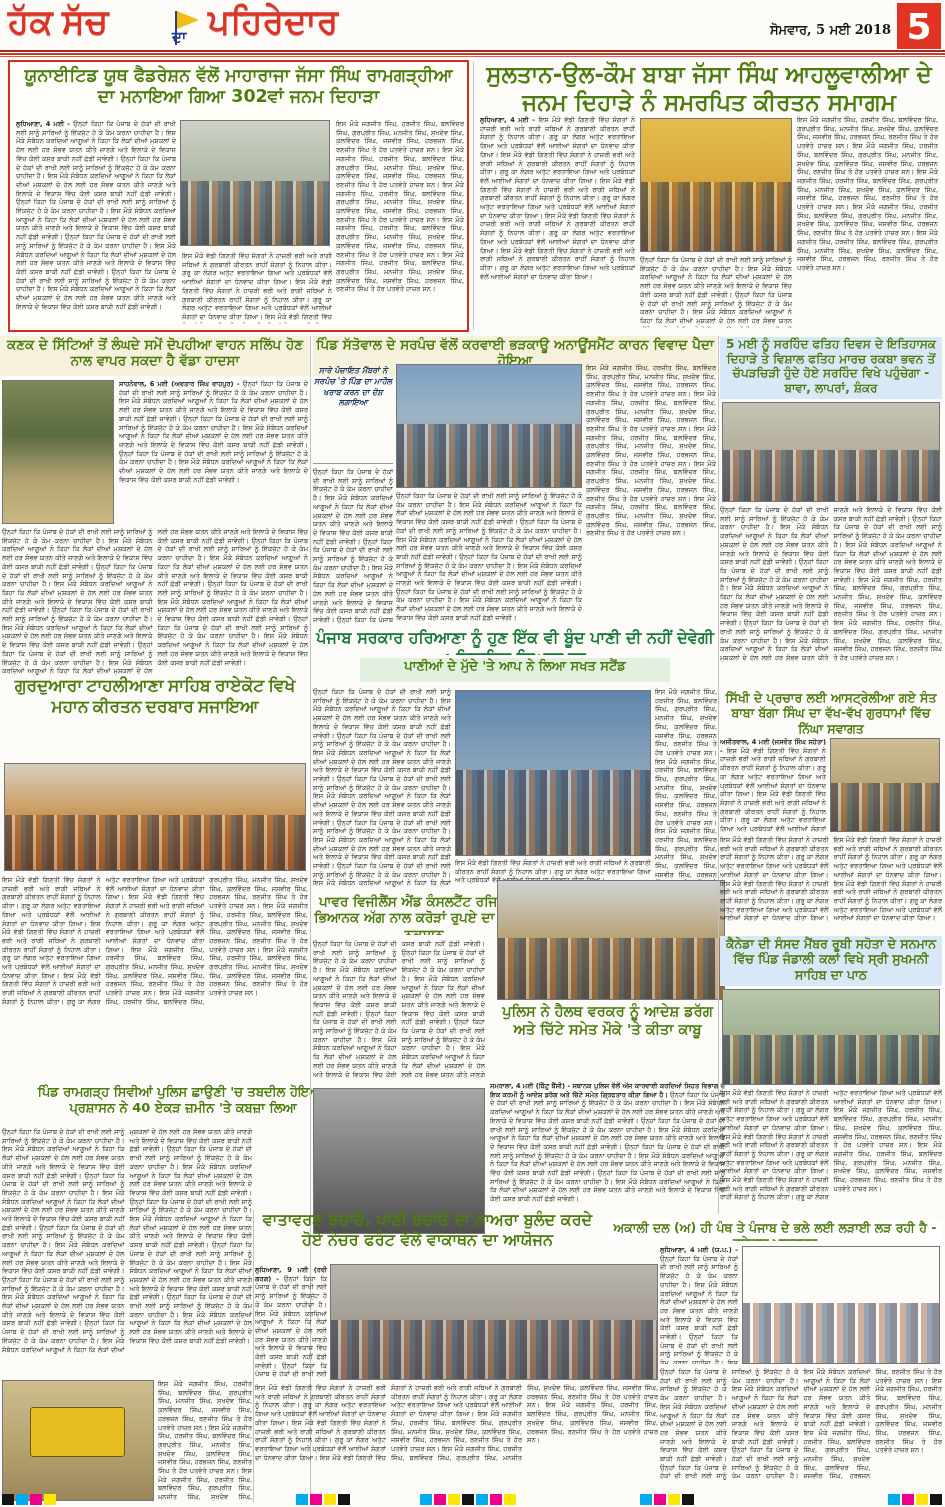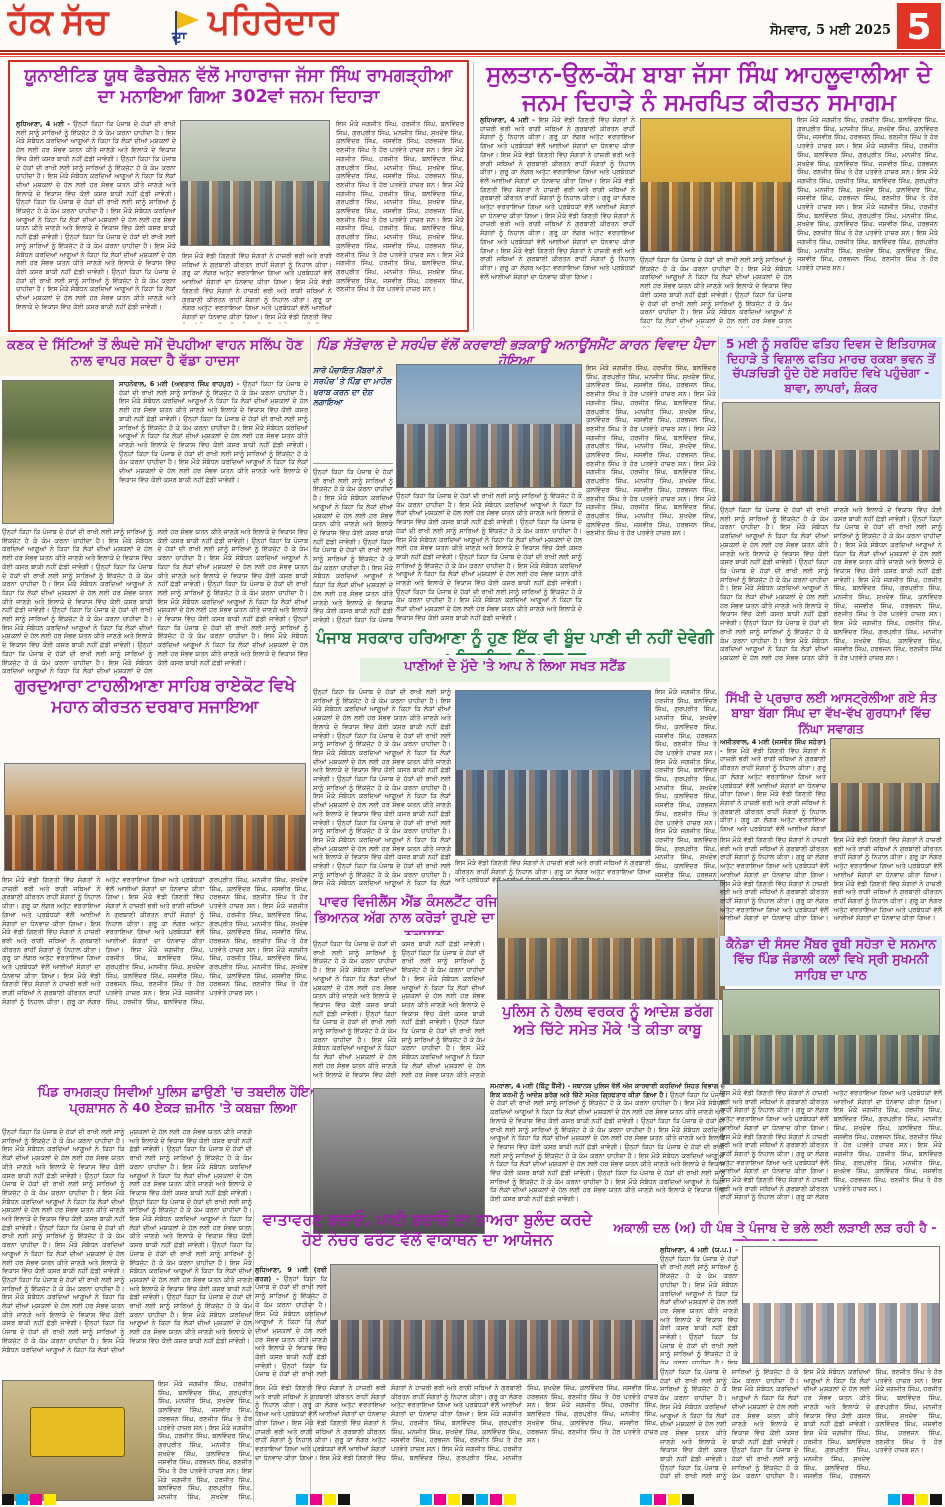--- a/index.html
+++ b/index.html
@@ -1,20 +1,20 @@
 <!DOCTYPE html>
 <html><head>
 <meta charset="utf-8">
 <style>
   html,body{margin:0;padding:0;}
   body{width:945px;height:1507px;position:relative;background:#fcfbf7;
        font-family:"DejaVu Sans","Liberation Sans",sans-serif;color:#161616;}
   .abs{position:absolute;box-sizing:border-box;}
   
-  .hl{font-weight:700;text-align:center;color:#a21caf;line-height:1.22;overflow:hidden;}
+  .hl{font-weight:700;text-align:center;color:#4d7c0f;line-height:1.22;overflow:hidden;}
   .hl-blue{background:#d9e8f6;}
   .hl-cream{background:#f6f1dc;}
   .hl-green{color:#177a3a;}
   .sub-green{background:#e2f1df;}
   
   .txt{font-size:6.6px;line-height:1.32;text-align:justify;color:#1d1d1d;overflow:hidden;}
   .cols2{column-count:2;column-gap:5px;}
   .cols3{column-count:3;column-gap:5px;}
   .cols4{column-count:4;column-gap:5px;}
   .dl{font-weight:700;}
@@ -56,21 +56,21 @@
 
 <div class="abs" style="left:8px;top:3px;width:340px;height:46px;font-family:Liberation Serif, serif;">
   <span class="mast-title" style="font-size:34px;">ਹੱਕ ਸੱਚ </span>
   <span class="abs" style="left:158px;top:6px;width:40px;height:40px;">
     <span class="flagpole"></span>
       <span class="flagcloth"></span>
     <span class="abs" style="left:6px;top:20px;font-size:15px;font-weight:800;color:#26418e;">ਦਾ </span>
   </span>
   <span class="mast-title abs" style="left:200px;top:0;font-size:34px;">ਪਹਿਰੇਦਾਰ </span>
 </div>
-<div class="abs" style="right:54px;top:22px;width:220px;text-align:right;font-size:13px;font-weight:700;font-family:'DejaVu Serif','Liberation Serif',serif;">ਸੋਮਵਾਰ, 5 ਮਈ 2025 </div>
+<div class="abs" style="right:54px;top:22px;width:220px;text-align:right;font-size:13px;font-weight:700;font-family:'DejaVu Serif','Liberation Serif',serif;">ਸੋਮਵਾਰ, 5 ਮਈ 2018 </div>
 <div class="abs pgbox" style="right:4px;top:3px;width:44px;height:46px;font-size:36px;">5 </div>
 <div class="abs rules" style="left:0;top:50px;width:945px;height:7px;"></div>
 
 <div class="abs redbox" style="left:8px;top:60px;width:461px;height:272px;background:#fffdf8;">
   <div class="abs hl" style="left:4px;top:3px;width:449px;height:52px;font-size:17.5px;">ਯੂਨਾਈਟਿਡ ਯੂਥ ਫੈਡਰੇਸ਼ਨ ਵੱਲੋਂ ਮਾਹਾਰਾਜਾ ਜੱਸਾ ਸਿੰਘ ਰਾਮਗੜ੍ਹੀਆ ਦਾ ਮਨਾਇਆ ਗਿਆ 302ਵਾਂ ਜਨਮ ਦਿਹਾੜਾ </div>
   <div class="abs txt" style="left:6px;top:58px;width:160px;height:204px;">
     <span class="dl">ਲੁਧਿਆਣਾ, 4 ਮਈ - </span>
     <span>ਉਨ੍ਹਾਂ ਕਿਹਾ ਕਿ ਪੰਜਾਬ ਦੇ ਹੱਕਾਂ ਦੀ ਰਾਖੀ ਲਈ ਸਾਨੂੰ ਸਾਰਿਆਂ ਨੂੰ ਇੱਕਜੁੱਟ ਹੋ ਕੇ ਕੰਮ ਕਰਨਾ ਚਾਹੀਦਾ ਹੈ। ਇਸ ਮੌਕੇ ਸੰਬੋਧਨ ਕਰਦਿਆਂ ਆਗੂਆਂ ਨੇ ਕਿਹਾ ਕਿ ਲੋਕਾਂ ਦੀਆਂ ਮੁਸ਼ਕਲਾਂ ਦੇ ਹੱਲ ਲਈ ਹਰ ਸੰਭਵ ਯਤਨ ਕੀਤੇ ਜਾਣਗੇ ਅਤੇ ਇਲਾਕੇ ਦੇ ਵਿਕਾਸ ਵਿੱਚ ਕੋਈ ਕਸਰ ਬਾਕੀ ਨਹੀਂ ਛੱਡੀ ਜਾਵੇਗੀ। ਉਨ੍ਹਾਂ ਕਿਹਾ ਕਿ ਪੰਜਾਬ ਦੇ ਹੱਕਾਂ ਦੀ ਰਾਖੀ ਲਈ ਸਾਨੂੰ ਸਾਰਿਆਂ ਨੂੰ ਇੱਕਜੁੱਟ ਹੋ ਕੇ ਕੰਮ ਕਰਨਾ ਚਾਹੀਦਾ ਹੈ। ਇਸ ਮੌਕੇ ਸੰਬੋਧਨ ਕਰਦਿਆਂ ਆਗੂਆਂ ਨੇ ਕਿਹਾ ਕਿ ਲੋਕਾਂ ਦੀਆਂ ਮੁਸ਼ਕਲਾਂ ਦੇ ਹੱਲ ਲਈ ਹਰ ਸੰਭਵ ਯਤਨ ਕੀਤੇ ਜਾਣਗੇ ਅਤੇ ਇਲਾਕੇ ਦੇ ਵਿਕਾਸ ਵਿੱਚ ਕੋਈ ਕਸਰ ਬਾਕੀ ਨਹੀਂ ਛੱਡੀ ਜਾਵੇਗੀ। ਉਨ੍ਹਾਂ ਕਿਹਾ ਕਿ ਪੰਜਾਬ ਦੇ ਹੱਕਾਂ ਦੀ ਰਾਖੀ ਲਈ ਸਾਨੂੰ ਸਾਰਿਆਂ ਨੂੰ ਇੱਕਜੁੱਟ ਹੋ ਕੇ ਕੰਮ ਕਰਨਾ ਚਾਹੀਦਾ ਹੈ। ਇਸ ਮੌਕੇ ਸੰਬੋਧਨ ਕਰਦਿਆਂ ਆਗੂਆਂ ਨੇ ਕਿਹਾ ਕਿ ਲੋਕਾਂ ਦੀਆਂ ਮੁਸ਼ਕਲਾਂ ਦੇ ਹੱਲ ਲਈ ਹਰ ਸੰਭਵ ਯਤਨ ਕੀਤੇ ਜਾਣਗੇ ਅਤੇ ਇਲਾਕੇ ਦੇ ਵਿਕਾਸ ਵਿੱਚ ਕੋਈ ਕਸਰ ਬਾਕੀ ਨਹੀਂ ਛੱਡੀ ਜਾਵੇਗੀ। ਉਨ੍ਹਾਂ ਕਿਹਾ ਕਿ ਪੰਜਾਬ ਦੇ ਹੱਕਾਂ ਦੀ ਰਾਖੀ ਲਈ ਸਾਨੂੰ ਸਾਰਿਆਂ ਨੂੰ ਇੱਕਜੁੱਟ ਹੋ ਕੇ ਕੰਮ ਕਰਨਾ ਚਾਹੀਦਾ ਹੈ। ਇਸ ਮੌਕੇ ਸੰਬੋਧਨ ਕਰਦਿਆਂ ਆਗੂਆਂ ਨੇ ਕਿਹਾ ਕਿ ਲੋਕਾਂ ਦੀਆਂ ਮੁਸ਼ਕਲਾਂ ਦੇ ਹੱਲ ਲਈ ਹਰ ਸੰਭਵ ਯਤਨ ਕੀਤੇ ਜਾਣਗੇ ਅਤੇ ਇਲਾਕੇ ਦੇ ਵਿਕਾਸ ਵਿੱਚ ਕੋਈ ਕਸਰ ਬਾਕੀ ਨਹੀਂ ਛੱਡੀ ਜਾਵੇਗੀ। ਉਨ੍ਹਾਂ ਕਿਹਾ ਕਿ ਪੰਜਾਬ ਦੇ ਹੱਕਾਂ ਦੀ ਰਾਖੀ ਲਈ ਸਾਨੂੰ ਸਾਰਿਆਂ ਨੂੰ ਇੱਕਜੁੱਟ ਹੋ ਕੇ ਕੰਮ ਕਰਨਾ ਚਾਹੀਦਾ ਹੈ। ਇਸ ਮੌਕੇ ਸੰਬੋਧਨ ਕਰਦਿਆਂ ਆਗੂਆਂ ਨੇ ਕਿਹਾ ਕਿ ਲੋਕਾਂ ਦੀਆਂ ਮੁਸ਼ਕਲਾਂ ਦੇ ਹੱਲ ਲਈ ਹਰ ਸੰਭਵ ਯਤਨ ਕੀਤੇ ਜਾਣਗੇ ਅਤੇ ਇਲਾਕੇ ਦੇ ਵਿਕਾਸ ਵਿੱਚ ਕੋਈ ਕਸਰ ਬਾਕੀ ਨਹੀਂ ਛੱਡੀ ਜਾਵੇਗੀ।</span>
   </div>
   <div class="abs txt" style="left:326px;top:58px;width:128px;height:204px;">ਇਸ ਮੌਕੇ ਜਗਜੀਤ ਸਿੰਘ, ਹਰਜੀਤ ਸਿੰਘ, ਬਲਵਿੰਦਰ ਸਿੰਘ, ਗੁਰਪ੍ਰੀਤ ਸਿੰਘ, ਮਨਜੀਤ ਸਿੰਘ, ਸੁਖਦੇਵ ਸਿੰਘ, ਕੁਲਵਿੰਦਰ ਸਿੰਘ, ਜਸਵੀਰ ਸਿੰਘ, ਹਰਭਜਨ ਸਿੰਘ, ਰਣਜੀਤ ਸਿੰਘ ਤੇ ਹੋਰ ਪਤਵੰਤੇ ਹਾਜ਼ਰ ਸਨ। ਇਸ ਮੌਕੇ ਜਗਜੀਤ ਸਿੰਘ, ਹਰਜੀਤ ਸਿੰਘ, ਬਲਵਿੰਦਰ ਸਿੰਘ, ਗੁਰਪ੍ਰੀਤ ਸਿੰਘ, ਮਨਜੀਤ ਸਿੰਘ, ਸੁਖਦੇਵ ਸਿੰਘ, ਕੁਲਵਿੰਦਰ ਸਿੰਘ, ਜਸਵੀਰ ਸਿੰਘ, ਹਰਭਜਨ ਸਿੰਘ, ਰਣਜੀਤ ਸਿੰਘ ਤੇ ਹੋਰ ਪਤਵੰਤੇ ਹਾਜ਼ਰ ਸਨ। ਇਸ ਮੌਕੇ ਜਗਜੀਤ ਸਿੰਘ, ਹਰਜੀਤ ਸਿੰਘ, ਬਲਵਿੰਦਰ ਸਿੰਘ, ਗੁਰਪ੍ਰੀਤ ਸਿੰਘ, ਮਨਜੀਤ ਸਿੰਘ, ਸੁਖਦੇਵ ਸਿੰਘ, ਕੁਲਵਿੰਦਰ ਸਿੰਘ, ਜਸਵੀਰ ਸਿੰਘ, ਹਰਭਜਨ ਸਿੰਘ, ਰਣਜੀਤ ਸਿੰਘ ਤੇ ਹੋਰ ਪਤਵੰਤੇ ਹਾਜ਼ਰ ਸਨ। ਇਸ ਮੌਕੇ ਜਗਜੀਤ ਸਿੰਘ, ਹਰਜੀਤ ਸਿੰਘ, ਬਲਵਿੰਦਰ ਸਿੰਘ, ਗੁਰਪ੍ਰੀਤ ਸਿੰਘ, ਮਨਜੀਤ ਸਿੰਘ, ਸੁਖਦੇਵ ਸਿੰਘ, ਕੁਲਵਿੰਦਰ ਸਿੰਘ, ਜਸਵੀਰ ਸਿੰਘ, ਹਰਭਜਨ ਸਿੰਘ, ਰਣਜੀਤ ਸਿੰਘ ਤੇ ਹੋਰ ਪਤਵੰਤੇ ਹਾਜ਼ਰ ਸਨ। ਇਸ ਮੌਕੇ ਜਗਜੀਤ ਸਿੰਘ, ਹਰਜੀਤ ਸਿੰਘ, ਬਲਵਿੰਦਰ ਸਿੰਘ, ਗੁਰਪ੍ਰੀਤ ਸਿੰਘ, ਮਨਜੀਤ ਸਿੰਘ, ਸੁਖਦੇਵ ਸਿੰਘ, ਕੁਲਵਿੰਦਰ ਸਿੰਘ, ਜਸਵੀਰ ਸਿੰਘ, ਹਰਭਜਨ ਸਿੰਘ, ਰਣਜੀਤ ਸਿੰਘ ਤੇ ਹੋਰ ਪਤਵੰਤੇ ਹਾਜ਼ਰ ਸਨ।</div>
@@ -105,22 +105,22 @@
 
 <div class="abs hl" style="left:2px;top:1084px;width:306px;height:40px;font-size:13px;margin-left:28px;">ਪਿੰਡ ਰਾਮਗੜ੍ਹ ਸਿਵੀਆਂ ਪੁਲਿਸ ਛਾਉਣੀ 'ਚ ਤਬਦੀਲ ਹੋਇਆ, ਪ੍ਰਸ਼ਾਸਨ ਨੇ 40 ਏਕੜ ਜ਼ਮੀਨ 'ਤੇ ਕਬਜ਼ਾ ਲਿਆ </div>
 <div class="abs txt cols2" style="left:2px;top:1128px;width:250px;height:248px;">ਉਨ੍ਹਾਂ ਕਿਹਾ ਕਿ ਪੰਜਾਬ ਦੇ ਹੱਕਾਂ ਦੀ ਰਾਖੀ ਲਈ ਸਾਨੂੰ ਸਾਰਿਆਂ ਨੂੰ ਇੱਕਜੁੱਟ ਹੋ ਕੇ ਕੰਮ ਕਰਨਾ ਚਾਹੀਦਾ ਹੈ। ਇਸ ਮੌਕੇ ਸੰਬੋਧਨ ਕਰਦਿਆਂ ਆਗੂਆਂ ਨੇ ਕਿਹਾ ਕਿ ਲੋਕਾਂ ਦੀਆਂ ਮੁਸ਼ਕਲਾਂ ਦੇ ਹੱਲ ਲਈ ਹਰ ਸੰਭਵ ਯਤਨ ਕੀਤੇ ਜਾਣਗੇ ਅਤੇ ਇਲਾਕੇ ਦੇ ਵਿਕਾਸ ਵਿੱਚ ਕੋਈ ਕਸਰ ਬਾਕੀ ਨਹੀਂ ਛੱਡੀ ਜਾਵੇਗੀ। ਉਨ੍ਹਾਂ ਕਿਹਾ ਕਿ ਪੰਜਾਬ ਦੇ ਹੱਕਾਂ ਦੀ ਰਾਖੀ ਲਈ ਸਾਨੂੰ ਸਾਰਿਆਂ ਨੂੰ ਇੱਕਜੁੱਟ ਹੋ ਕੇ ਕੰਮ ਕਰਨਾ ਚਾਹੀਦਾ ਹੈ। ਇਸ ਮੌਕੇ ਸੰਬੋਧਨ ਕਰਦਿਆਂ ਆਗੂਆਂ ਨੇ ਕਿਹਾ ਕਿ ਲੋਕਾਂ ਦੀਆਂ ਮੁਸ਼ਕਲਾਂ ਦੇ ਹੱਲ ਲਈ ਹਰ ਸੰਭਵ ਯਤਨ ਕੀਤੇ ਜਾਣਗੇ ਅਤੇ ਇਲਾਕੇ ਦੇ ਵਿਕਾਸ ਵਿੱਚ ਕੋਈ ਕਸਰ ਬਾਕੀ ਨਹੀਂ ਛੱਡੀ ਜਾਵੇਗੀ। ਉਨ੍ਹਾਂ ਕਿਹਾ ਕਿ ਪੰਜਾਬ ਦੇ ਹੱਕਾਂ ਦੀ ਰਾਖੀ ਲਈ ਸਾਨੂੰ ਸਾਰਿਆਂ ਨੂੰ ਇੱਕਜੁੱਟ ਹੋ ਕੇ ਕੰਮ ਕਰਨਾ ਚਾਹੀਦਾ ਹੈ। ਇਸ ਮੌਕੇ ਸੰਬੋਧਨ ਕਰਦਿਆਂ ਆਗੂਆਂ ਨੇ ਕਿਹਾ ਕਿ ਲੋਕਾਂ ਦੀਆਂ ਮੁਸ਼ਕਲਾਂ ਦੇ ਹੱਲ ਲਈ ਹਰ ਸੰਭਵ ਯਤਨ ਕੀਤੇ ਜਾਣਗੇ ਅਤੇ ਇਲਾਕੇ ਦੇ ਵਿਕਾਸ ਵਿੱਚ ਕੋਈ ਕਸਰ ਬਾਕੀ ਨਹੀਂ ਛੱਡੀ ਜਾਵੇਗੀ। ਉਨ੍ਹਾਂ ਕਿਹਾ ਕਿ ਪੰਜਾਬ ਦੇ ਹੱਕਾਂ ਦੀ ਰਾਖੀ ਲਈ ਸਾਨੂੰ ਸਾਰਿਆਂ ਨੂੰ ਇੱਕਜੁੱਟ ਹੋ ਕੇ ਕੰਮ ਕਰਨਾ ਚਾਹੀਦਾ ਹੈ। ਇਸ ਮੌਕੇ ਸੰਬੋਧਨ ਕਰਦਿਆਂ ਆਗੂਆਂ ਨੇ ਕਿਹਾ ਕਿ ਲੋਕਾਂ ਦੀਆਂ ਮੁਸ਼ਕਲਾਂ ਦੇ ਹੱਲ ਲਈ ਹਰ ਸੰਭਵ ਯਤਨ ਕੀਤੇ ਜਾਣਗੇ ਅਤੇ ਇਲਾਕੇ ਦੇ ਵਿਕਾਸ ਵਿੱਚ ਕੋਈ ਕਸਰ ਬਾਕੀ ਨਹੀਂ ਛੱਡੀ ਜਾਵੇਗੀ। ਉਨ੍ਹਾਂ ਕਿਹਾ ਕਿ ਪੰਜਾਬ ਦੇ ਹੱਕਾਂ ਦੀ ਰਾਖੀ ਲਈ ਸਾਨੂੰ ਸਾਰਿਆਂ ਨੂੰ ਇੱਕਜੁੱਟ ਹੋ ਕੇ ਕੰਮ ਕਰਨਾ ਚਾਹੀਦਾ ਹੈ। ਇਸ ਮੌਕੇ ਸੰਬੋਧਨ ਕਰਦਿਆਂ ਆਗੂਆਂ ਨੇ ਕਿਹਾ ਕਿ ਲੋਕਾਂ ਦੀਆਂ ਮੁਸ਼ਕਲਾਂ ਦੇ ਹੱਲ ਲਈ ਹਰ ਸੰਭਵ ਯਤਨ ਕੀਤੇ ਜਾਣਗੇ ਅਤੇ ਇਲਾਕੇ ਦੇ ਵਿਕਾਸ ਵਿੱਚ ਕੋਈ ਕਸਰ ਬਾਕੀ ਨਹੀਂ ਛੱਡੀ ਜਾਵੇਗੀ। ਉਨ੍ਹਾਂ ਕਿਹਾ ਕਿ ਪੰਜਾਬ ਦੇ ਹੱਕਾਂ ਦੀ ਰਾਖੀ ਲਈ ਸਾਨੂੰ ਸਾਰਿਆਂ ਨੂੰ ਇੱਕਜੁੱਟ ਹੋ ਕੇ ਕੰਮ ਕਰਨਾ ਚਾਹੀਦਾ ਹੈ। ਇਸ ਮੌਕੇ ਸੰਬੋਧਨ ਕਰਦਿਆਂ ਆਗੂਆਂ ਨੇ ਕਿਹਾ ਕਿ ਲੋਕਾਂ ਦੀਆਂ ਮੁਸ਼ਕਲਾਂ ਦੇ ਹੱਲ ਲਈ ਹਰ ਸੰਭਵ ਯਤਨ ਕੀਤੇ ਜਾਣਗੇ ਅਤੇ ਇਲਾਕੇ ਦੇ ਵਿਕਾਸ ਵਿੱਚ ਕੋਈ ਕਸਰ ਬਾਕੀ ਨਹੀਂ ਛੱਡੀ ਜਾਵੇਗੀ। ਉਨ੍ਹਾਂ ਕਿਹਾ ਕਿ ਪੰਜਾਬ ਦੇ ਹੱਕਾਂ ਦੀ ਰਾਖੀ ਲਈ ਸਾਨੂੰ ਸਾਰਿਆਂ ਨੂੰ ਇੱਕਜੁੱਟ ਹੋ ਕੇ ਕੰਮ ਕਰਨਾ ਚਾਹੀਦਾ ਹੈ। ਇਸ ਮੌਕੇ ਸੰਬੋਧਨ ਕਰਦਿਆਂ ਆਗੂਆਂ ਨੇ ਕਿਹਾ ਕਿ ਲੋਕਾਂ ਦੀਆਂ ਮੁਸ਼ਕਲਾਂ ਦੇ ਹੱਲ ਲਈ ਹਰ ਸੰਭਵ ਯਤਨ ਕੀਤੇ ਜਾਣਗੇ ਅਤੇ ਇਲਾਕੇ ਦੇ ਵਿਕਾਸ ਵਿੱਚ ਕੋਈ ਕਸਰ ਬਾਕੀ ਨਹੀਂ ਛੱਡੀ ਜਾਵੇਗੀ। ਉਨ੍ਹਾਂ ਕਿਹਾ ਕਿ ਪੰਜਾਬ ਦੇ ਹੱਕਾਂ ਦੀ ਰਾਖੀ ਲਈ ਸਾਨੂੰ ਸਾਰਿਆਂ ਨੂੰ ਇੱਕਜੁੱਟ ਹੋ ਕੇ ਕੰਮ ਕਰਨਾ ਚਾਹੀਦਾ ਹੈ। ਇਸ ਮੌਕੇ ਸੰਬੋਧਨ ਕਰਦਿਆਂ ਆਗੂਆਂ ਨੇ ਕਿਹਾ ਕਿ ਲੋਕਾਂ ਦੀਆਂ ਮੁਸ਼ਕਲਾਂ ਦੇ ਹੱਲ ਲਈ ਹਰ ਸੰਭਵ ਯਤਨ ਕੀਤੇ ਜਾਣਗੇ ਅਤੇ ਇਲਾਕੇ ਦੇ ਵਿਕਾਸ ਵਿੱਚ ਕੋਈ ਕਸਰ ਬਾਕੀ ਨਹੀਂ ਛੱਡੀ ਜਾਵੇਗੀ। ਉਨ੍ਹਾਂ ਕਿਹਾ ਕਿ ਪੰਜਾਬ ਦੇ ਹੱਕਾਂ ਦੀ ਰਾਖੀ ਲਈ ਸਾਨੂੰ ਸਾਰਿਆਂ ਨੂੰ ਇੱਕਜੁੱਟ ਹੋ ਕੇ ਕੰਮ ਕਰਨਾ ਚਾਹੀਦਾ ਹੈ। ਇਸ ਮੌਕੇ ਸੰਬੋਧਨ ਕਰਦਿਆਂ ਆਗੂਆਂ ਨੇ ਕਿਹਾ ਕਿ ਲੋਕਾਂ ਦੀਆਂ ਮੁਸ਼ਕਲਾਂ ਦੇ ਹੱਲ ਲਈ ਹਰ ਸੰਭਵ ਯਤਨ ਕੀਤੇ ਜਾਣਗੇ ਅਤੇ ਇਲਾਕੇ ਦੇ ਵਿਕਾਸ ਵਿੱਚ ਕੋਈ ਕਸਰ ਬਾਕੀ ਨਹੀਂ ਛੱਡੀ ਜਾਵੇਗੀ।</div>
 <div class="photo ph-jcb nocrowd" style="left:2px;top:1380px;width:152px;height:121px;">
     <div class="jcb-arm"></div>
   </div>
 <div class="abs txt" style="left:158px;top:1380px;width:94px;height:121px;">ਇਸ ਮੌਕੇ ਜਗਜੀਤ ਸਿੰਘ, ਹਰਜੀਤ ਸਿੰਘ, ਬਲਵਿੰਦਰ ਸਿੰਘ, ਗੁਰਪ੍ਰੀਤ ਸਿੰਘ, ਮਨਜੀਤ ਸਿੰਘ, ਸੁਖਦੇਵ ਸਿੰਘ, ਕੁਲਵਿੰਦਰ ਸਿੰਘ, ਜਸਵੀਰ ਸਿੰਘ, ਹਰਭਜਨ ਸਿੰਘ, ਰਣਜੀਤ ਸਿੰਘ ਤੇ ਹੋਰ ਪਤਵੰਤੇ ਹਾਜ਼ਰ ਸਨ। ਇਸ ਮੌਕੇ ਜਗਜੀਤ ਸਿੰਘ, ਹਰਜੀਤ ਸਿੰਘ, ਬਲਵਿੰਦਰ ਸਿੰਘ, ਗੁਰਪ੍ਰੀਤ ਸਿੰਘ, ਮਨਜੀਤ ਸਿੰਘ, ਸੁਖਦੇਵ ਸਿੰਘ, ਕੁਲਵਿੰਦਰ ਸਿੰਘ, ਜਸਵੀਰ ਸਿੰਘ, ਹਰਭਜਨ ਸਿੰਘ, ਰਣਜੀਤ ਸਿੰਘ ਤੇ ਹੋਰ ਪਤਵੰਤੇ ਹਾਜ਼ਰ ਸਨ। ਇਸ ਮੌਕੇ ਜਗਜੀਤ ਸਿੰਘ, ਹਰਜੀਤ ਸਿੰਘ, ਬਲਵਿੰਦਰ ਸਿੰਘ, ਗੁਰਪ੍ਰੀਤ ਸਿੰਘ, ਮਨਜੀਤ ਸਿੰਘ, ਸੁਖਦੇਵ ਸਿੰਘ, ਕੁਲਵਿੰਦਰ ਸਿੰਘ, ਜਸਵੀਰ ਸਿੰਘ, ਹਰਭਜਨ ਸਿੰਘ, ਰਣਜੀਤ ਸਿੰਘ ਤੇ ਹੋਰ ਪਤਵੰਤੇ ਹਾਜ਼ਰ ਸਨ।</div>
 
 <div class="vline" style="left:310px;top:336px;height:1166px;"></div>
 
-<div class="abs hl hl-cream" style="left:313px;top:336px;width:404px;height:40px;font-size:13.5px;font-style:italic;">ਪਿੰਡ ਸੱਤੋਵਾਲ ਦੇ ਸਰਪੰਚ ਵੱਲੋਂ ਕਰਵਾਈ ਭੜਕਾਊ ਅਨਾਊਂਸਮੈਂਟ ਕਾਰਨ ਵਿਵਾਦ ਪੈਦਾ ਹੋਇਆ </div>
-<div class="abs" style="left:313px;top:366px;width:80px;height:98px;border-bottom:1px solid #999;font-size:8px;font-weight:700;font-style:italic;color:#203a63;line-height:1.35;overflow:hidden;">ਸਾਰੇ ਪੰਚਾਇਤ ਮੈਂਬਰਾਂ ਨੇ ਸਰਪੰਚ 'ਤੇ ਪਿੰਡ ਦਾ ਮਾਹੌਲ ਖਰਾਬ ਕਰਨ ਦਾ ਦੋਸ਼ ਲਗਾਇਆ </div>
+<div class="abs hl hl-cream" style="left:313px;top:336px;width:404px;height:40px;font-size:13.5px;">ਪਿੰਡ ਸੱਤੋਵਾਲ ਦੇ ਸਰਪੰਚ ਵੱਲੋਂ ਕਰਵਾਈ ਭੜਕਾਊ ਅਨਾਊਂਸਮੈਂਟ ਕਾਰਨ ਵਿਵਾਦ ਪੈਦਾ ਹੋਇਆ </div>
+<div class="abs" style="left:313px;top:366px;width:80px;height:98px;border-bottom:1px solid #999;font-size:8px;font-weight:700;font-style:italic;color:#203a63;text-align:center;line-height:1.35;overflow:hidden;">ਸਾਰੇ ਪੰਚਾਇਤ ਮੈਂਬਰਾਂ ਨੇ ਸਰਪੰਚ 'ਤੇ ਪਿੰਡ ਦਾ ਮਾਹੌਲ ਖਰਾਬ ਕਰਨ ਦਾ ਦੋਸ਼ ਲਗਾਇਆ </div>
 <div class="abs txt" style="left:313px;top:468px;width:80px;height:156px;">ਉਨ੍ਹਾਂ ਕਿਹਾ ਕਿ ਪੰਜਾਬ ਦੇ ਹੱਕਾਂ ਦੀ ਰਾਖੀ ਲਈ ਸਾਨੂੰ ਸਾਰਿਆਂ ਨੂੰ ਇੱਕਜੁੱਟ ਹੋ ਕੇ ਕੰਮ ਕਰਨਾ ਚਾਹੀਦਾ ਹੈ। ਇਸ ਮੌਕੇ ਸੰਬੋਧਨ ਕਰਦਿਆਂ ਆਗੂਆਂ ਨੇ ਕਿਹਾ ਕਿ ਲੋਕਾਂ ਦੀਆਂ ਮੁਸ਼ਕਲਾਂ ਦੇ ਹੱਲ ਲਈ ਹਰ ਸੰਭਵ ਯਤਨ ਕੀਤੇ ਜਾਣਗੇ ਅਤੇ ਇਲਾਕੇ ਦੇ ਵਿਕਾਸ ਵਿੱਚ ਕੋਈ ਕਸਰ ਬਾਕੀ ਨਹੀਂ ਛੱਡੀ ਜਾਵੇਗੀ। ਉਨ੍ਹਾਂ ਕਿਹਾ ਕਿ ਪੰਜਾਬ ਦੇ ਹੱਕਾਂ ਦੀ ਰਾਖੀ ਲਈ ਸਾਨੂੰ ਸਾਰਿਆਂ ਨੂੰ ਇੱਕਜੁੱਟ ਹੋ ਕੇ ਕੰਮ ਕਰਨਾ ਚਾਹੀਦਾ ਹੈ। ਇਸ ਮੌਕੇ ਸੰਬੋਧਨ ਕਰਦਿਆਂ ਆਗੂਆਂ ਨੇ ਕਿਹਾ ਕਿ ਲੋਕਾਂ ਦੀਆਂ ਮੁਸ਼ਕਲਾਂ ਦੇ ਹੱਲ ਲਈ ਹਰ ਸੰਭਵ ਯਤਨ ਕੀਤੇ ਜਾਣਗੇ ਅਤੇ ਇਲਾਕੇ ਦੇ ਵਿਕਾਸ ਵਿੱਚ ਕੋਈ ਕਸਰ ਬਾਕੀ ਨਹੀਂ ਛੱਡੀ ਜਾਵੇਗੀ। ਉਨ੍ਹਾਂ ਕਿਹਾ ਕਿ ਪੰਜਾਬ ਦੇ ਹੱਕਾਂ ਦੀ ਰਾਖੀ ਲਈ ਸਾਨੂੰ ਸਾਰਿਆਂ ਨੂੰ ਇੱਕਜੁੱਟ ਹੋ ਕੇ ਕੰਮ ਕਰਨਾ ਚਾਹੀਦਾ ਹੈ। ਇਸ ਮੌਕੇ ਸੰਬੋਧਨ ਕਰਦਿਆਂ ਆਗੂਆਂ ਨੇ ਕਿਹਾ ਕਿ ਲੋਕਾਂ ਦੀਆਂ ਮੁਸ਼ਕਲਾਂ ਦੇ ਹੱਲ ਲਈ ਹਰ ਸੰਭਵ ਯਤਨ ਕੀਤੇ ਜਾਣਗੇ ਅਤੇ ਇਲਾਕੇ ਦੇ ਵਿਕਾਸ ਵਿੱਚ ਕੋਈ ਕਸਰ ਬਾਕੀ ਨਹੀਂ ਛੱਡੀ ਜਾਵੇਗੀ।</div>
 <div class="photo ph-canopy" style="left:396px;top:364px;width:186px;height:124px;"></div>
 <div class="abs txt" style="left:396px;top:492px;width:186px;height:132px;">ਉਨ੍ਹਾਂ ਕਿਹਾ ਕਿ ਪੰਜਾਬ ਦੇ ਹੱਕਾਂ ਦੀ ਰਾਖੀ ਲਈ ਸਾਨੂੰ ਸਾਰਿਆਂ ਨੂੰ ਇੱਕਜੁੱਟ ਹੋ ਕੇ ਕੰਮ ਕਰਨਾ ਚਾਹੀਦਾ ਹੈ। ਇਸ ਮੌਕੇ ਸੰਬੋਧਨ ਕਰਦਿਆਂ ਆਗੂਆਂ ਨੇ ਕਿਹਾ ਕਿ ਲੋਕਾਂ ਦੀਆਂ ਮੁਸ਼ਕਲਾਂ ਦੇ ਹੱਲ ਲਈ ਹਰ ਸੰਭਵ ਯਤਨ ਕੀਤੇ ਜਾਣਗੇ ਅਤੇ ਇਲਾਕੇ ਦੇ ਵਿਕਾਸ ਵਿੱਚ ਕੋਈ ਕਸਰ ਬਾਕੀ ਨਹੀਂ ਛੱਡੀ ਜਾਵੇਗੀ। ਉਨ੍ਹਾਂ ਕਿਹਾ ਕਿ ਪੰਜਾਬ ਦੇ ਹੱਕਾਂ ਦੀ ਰਾਖੀ ਲਈ ਸਾਨੂੰ ਸਾਰਿਆਂ ਨੂੰ ਇੱਕਜੁੱਟ ਹੋ ਕੇ ਕੰਮ ਕਰਨਾ ਚਾਹੀਦਾ ਹੈ। ਇਸ ਮੌਕੇ ਸੰਬੋਧਨ ਕਰਦਿਆਂ ਆਗੂਆਂ ਨੇ ਕਿਹਾ ਕਿ ਲੋਕਾਂ ਦੀਆਂ ਮੁਸ਼ਕਲਾਂ ਦੇ ਹੱਲ ਲਈ ਹਰ ਸੰਭਵ ਯਤਨ ਕੀਤੇ ਜਾਣਗੇ ਅਤੇ ਇਲਾਕੇ ਦੇ ਵਿਕਾਸ ਵਿੱਚ ਕੋਈ ਕਸਰ ਬਾਕੀ ਨਹੀਂ ਛੱਡੀ ਜਾਵੇਗੀ। ਉਨ੍ਹਾਂ ਕਿਹਾ ਕਿ ਪੰਜਾਬ ਦੇ ਹੱਕਾਂ ਦੀ ਰਾਖੀ ਲਈ ਸਾਨੂੰ ਸਾਰਿਆਂ ਨੂੰ ਇੱਕਜੁੱਟ ਹੋ ਕੇ ਕੰਮ ਕਰਨਾ ਚਾਹੀਦਾ ਹੈ। ਇਸ ਮੌਕੇ ਸੰਬੋਧਨ ਕਰਦਿਆਂ ਆਗੂਆਂ ਨੇ ਕਿਹਾ ਕਿ ਲੋਕਾਂ ਦੀਆਂ ਮੁਸ਼ਕਲਾਂ ਦੇ ਹੱਲ ਲਈ ਹਰ ਸੰਭਵ ਯਤਨ ਕੀਤੇ ਜਾਣਗੇ ਅਤੇ ਇਲਾਕੇ ਦੇ ਵਿਕਾਸ ਵਿੱਚ ਕੋਈ ਕਸਰ ਬਾਕੀ ਨਹੀਂ ਛੱਡੀ ਜਾਵੇਗੀ। ਉਨ੍ਹਾਂ ਕਿਹਾ ਕਿ ਪੰਜਾਬ ਦੇ ਹੱਕਾਂ ਦੀ ਰਾਖੀ ਲਈ ਸਾਨੂੰ ਸਾਰਿਆਂ ਨੂੰ ਇੱਕਜੁੱਟ ਹੋ ਕੇ ਕੰਮ ਕਰਨਾ ਚਾਹੀਦਾ ਹੈ। ਇਸ ਮੌਕੇ ਸੰਬੋਧਨ ਕਰਦਿਆਂ ਆਗੂਆਂ ਨੇ ਕਿਹਾ ਕਿ ਲੋਕਾਂ ਦੀਆਂ ਮੁਸ਼ਕਲਾਂ ਦੇ ਹੱਲ ਲਈ ਹਰ ਸੰਭਵ ਯਤਨ ਕੀਤੇ ਜਾਣਗੇ ਅਤੇ ਇਲਾਕੇ ਦੇ ਵਿਕਾਸ ਵਿੱਚ ਕੋਈ ਕਸਰ ਬਾਕੀ ਨਹੀਂ ਛੱਡੀ ਜਾਵੇਗੀ।</div>
 <div class="abs txt" style="left:586px;top:364px;width:130px;height:260px;">ਇਸ ਮੌਕੇ ਜਗਜੀਤ ਸਿੰਘ, ਹਰਜੀਤ ਸਿੰਘ, ਬਲਵਿੰਦਰ ਸਿੰਘ, ਗੁਰਪ੍ਰੀਤ ਸਿੰਘ, ਮਨਜੀਤ ਸਿੰਘ, ਸੁਖਦੇਵ ਸਿੰਘ, ਕੁਲਵਿੰਦਰ ਸਿੰਘ, ਜਸਵੀਰ ਸਿੰਘ, ਹਰਭਜਨ ਸਿੰਘ, ਰਣਜੀਤ ਸਿੰਘ ਤੇ ਹੋਰ ਪਤਵੰਤੇ ਹਾਜ਼ਰ ਸਨ। ਇਸ ਮੌਕੇ ਜਗਜੀਤ ਸਿੰਘ, ਹਰਜੀਤ ਸਿੰਘ, ਬਲਵਿੰਦਰ ਸਿੰਘ, ਗੁਰਪ੍ਰੀਤ ਸਿੰਘ, ਮਨਜੀਤ ਸਿੰਘ, ਸੁਖਦੇਵ ਸਿੰਘ, ਕੁਲਵਿੰਦਰ ਸਿੰਘ, ਜਸਵੀਰ ਸਿੰਘ, ਹਰਭਜਨ ਸਿੰਘ, ਰਣਜੀਤ ਸਿੰਘ ਤੇ ਹੋਰ ਪਤਵੰਤੇ ਹਾਜ਼ਰ ਸਨ। ਇਸ ਮੌਕੇ ਜਗਜੀਤ ਸਿੰਘ, ਹਰਜੀਤ ਸਿੰਘ, ਬਲਵਿੰਦਰ ਸਿੰਘ, ਗੁਰਪ੍ਰੀਤ ਸਿੰਘ, ਮਨਜੀਤ ਸਿੰਘ, ਸੁਖਦੇਵ ਸਿੰਘ, ਕੁਲਵਿੰਦਰ ਸਿੰਘ, ਜਸਵੀਰ ਸਿੰਘ, ਹਰਭਜਨ ਸਿੰਘ, ਰਣਜੀਤ ਸਿੰਘ ਤੇ ਹੋਰ ਪਤਵੰਤੇ ਹਾਜ਼ਰ ਸਨ। ਇਸ ਮੌਕੇ ਜਗਜੀਤ ਸਿੰਘ, ਹਰਜੀਤ ਸਿੰਘ, ਬਲਵਿੰਦਰ ਸਿੰਘ, ਗੁਰਪ੍ਰੀਤ ਸਿੰਘ, ਮਨਜੀਤ ਸਿੰਘ, ਸੁਖਦੇਵ ਸਿੰਘ, ਕੁਲਵਿੰਦਰ ਸਿੰਘ, ਜਸਵੀਰ ਸਿੰਘ, ਹਰਭਜਨ ਸਿੰਘ, ਰਣਜੀਤ ਸਿੰਘ ਤੇ ਹੋਰ ਪਤਵੰਤੇ ਹਾਜ਼ਰ ਸਨ। ਇਸ ਮੌਕੇ ਜਗਜੀਤ ਸਿੰਘ, ਹਰਜੀਤ ਸਿੰਘ, ਬਲਵਿੰਦਰ ਸਿੰਘ, ਗੁਰਪ੍ਰੀਤ ਸਿੰਘ, ਮਨਜੀਤ ਸਿੰਘ, ਸੁਖਦੇਵ ਸਿੰਘ, ਕੁਲਵਿੰਦਰ ਸਿੰਘ, ਜਸਵੀਰ ਸਿੰਘ, ਹਰਭਜਨ ਸਿੰਘ, ਰਣਜੀਤ ਸਿੰਘ ਤੇ ਹੋਰ ਪਤਵੰਤੇ ਹਾਜ਼ਰ ਸਨ।</div>
 
 <div class="abs hl hl-green" style="left:313px;top:628px;width:404px;height:27px;font-size:16px;">ਪੰਜਾਬ ਸਰਕਾਰ ਹਰਿਆਣਾ ਨੂੰ ਹੁਣ ਇੱਕ ਵੀ ਬੂੰਦ ਪਾਣੀ ਦੀ ਨਹੀਂ ਦੇਵੇਗੀ : ਵਿਧਾਇਕ ਗਿਆਸਪੁਰਾ </div>
 <div class="abs hl sub-green" style="left:360px;top:658px;width:310px;height:24px;font-size:13px;">ਪਾਣੀਆਂ ਦੇ ਮੁੱਦੇ 'ਤੇ ਆਪ ਨੇ ਲਿਆ ਸਖਤ ਸਟੈਂਡ </div>
 <div class="abs txt" style="left:313px;top:688px;width:138px;height:200px;">ਉਨ੍ਹਾਂ ਕਿਹਾ ਕਿ ਪੰਜਾਬ ਦੇ ਹੱਕਾਂ ਦੀ ਰਾਖੀ ਲਈ ਸਾਨੂੰ ਸਾਰਿਆਂ ਨੂੰ ਇੱਕਜੁੱਟ ਹੋ ਕੇ ਕੰਮ ਕਰਨਾ ਚਾਹੀਦਾ ਹੈ। ਇਸ ਮੌਕੇ ਸੰਬੋਧਨ ਕਰਦਿਆਂ ਆਗੂਆਂ ਨੇ ਕਿਹਾ ਕਿ ਲੋਕਾਂ ਦੀਆਂ ਮੁਸ਼ਕਲਾਂ ਦੇ ਹੱਲ ਲਈ ਹਰ ਸੰਭਵ ਯਤਨ ਕੀਤੇ ਜਾਣਗੇ ਅਤੇ ਇਲਾਕੇ ਦੇ ਵਿਕਾਸ ਵਿੱਚ ਕੋਈ ਕਸਰ ਬਾਕੀ ਨਹੀਂ ਛੱਡੀ ਜਾਵੇਗੀ। ਉਨ੍ਹਾਂ ਕਿਹਾ ਕਿ ਪੰਜਾਬ ਦੇ ਹੱਕਾਂ ਦੀ ਰਾਖੀ ਲਈ ਸਾਨੂੰ ਸਾਰਿਆਂ ਨੂੰ ਇੱਕਜੁੱਟ ਹੋ ਕੇ ਕੰਮ ਕਰਨਾ ਚਾਹੀਦਾ ਹੈ। ਇਸ ਮੌਕੇ ਸੰਬੋਧਨ ਕਰਦਿਆਂ ਆਗੂਆਂ ਨੇ ਕਿਹਾ ਕਿ ਲੋਕਾਂ ਦੀਆਂ ਮੁਸ਼ਕਲਾਂ ਦੇ ਹੱਲ ਲਈ ਹਰ ਸੰਭਵ ਯਤਨ ਕੀਤੇ ਜਾਣਗੇ ਅਤੇ ਇਲਾਕੇ ਦੇ ਵਿਕਾਸ ਵਿੱਚ ਕੋਈ ਕਸਰ ਬਾਕੀ ਨਹੀਂ ਛੱਡੀ ਜਾਵੇਗੀ। ਉਨ੍ਹਾਂ ਕਿਹਾ ਕਿ ਪੰਜਾਬ ਦੇ ਹੱਕਾਂ ਦੀ ਰਾਖੀ ਲਈ ਸਾਨੂੰ ਸਾਰਿਆਂ ਨੂੰ ਇੱਕਜੁੱਟ ਹੋ ਕੇ ਕੰਮ ਕਰਨਾ ਚਾਹੀਦਾ ਹੈ। ਇਸ ਮੌਕੇ ਸੰਬੋਧਨ ਕਰਦਿਆਂ ਆਗੂਆਂ ਨੇ ਕਿਹਾ ਕਿ ਲੋਕਾਂ ਦੀਆਂ ਮੁਸ਼ਕਲਾਂ ਦੇ ਹੱਲ ਲਈ ਹਰ ਸੰਭਵ ਯਤਨ ਕੀਤੇ ਜਾਣਗੇ ਅਤੇ ਇਲਾਕੇ ਦੇ ਵਿਕਾਸ ਵਿੱਚ ਕੋਈ ਕਸਰ ਬਾਕੀ ਨਹੀਂ ਛੱਡੀ ਜਾਵੇਗੀ। ਉਨ੍ਹਾਂ ਕਿਹਾ ਕਿ ਪੰਜਾਬ ਦੇ ਹੱਕਾਂ ਦੀ ਰਾਖੀ ਲਈ ਸਾਨੂੰ ਸਾਰਿਆਂ ਨੂੰ ਇੱਕਜੁੱਟ ਹੋ ਕੇ ਕੰਮ ਕਰਨਾ ਚਾਹੀਦਾ ਹੈ। ਇਸ ਮੌਕੇ ਸੰਬੋਧਨ ਕਰਦਿਆਂ ਆਗੂਆਂ ਨੇ ਕਿਹਾ ਕਿ ਲੋਕਾਂ ਦੀਆਂ ਮੁਸ਼ਕਲਾਂ ਦੇ ਹੱਲ ਲਈ ਹਰ ਸੰਭਵ ਯਤਨ ਕੀਤੇ ਜਾਣਗੇ ਅਤੇ ਇਲਾਕੇ ਦੇ ਵਿਕਾਸ ਵਿੱਚ ਕੋਈ ਕਸਰ ਬਾਕੀ ਨਹੀਂ ਛੱਡੀ ਜਾਵੇਗੀ। ਉਨ੍ਹਾਂ ਕਿਹਾ ਕਿ ਪੰਜਾਬ ਦੇ ਹੱਕਾਂ ਦੀ ਰਾਖੀ ਲਈ ਸਾਨੂੰ ਸਾਰਿਆਂ ਨੂੰ ਇੱਕਜੁੱਟ ਹੋ ਕੇ ਕੰਮ ਕਰਨਾ ਚਾਹੀਦਾ ਹੈ। ਇਸ ਮੌਕੇ ਸੰਬੋਧਨ ਕਰਦਿਆਂ ਆਗੂਆਂ ਨੇ ਕਿਹਾ ਕਿ ਲੋਕਾਂ ਦੀਆਂ ਮੁਸ਼ਕਲਾਂ ਦੇ ਹੱਲ ਲਈ ਹਰ ਸੰਭਵ ਯਤਨ ਕੀਤੇ ਜਾਣਗੇ ਅਤੇ ਇਲਾਕੇ ਦੇ ਵਿਕਾਸ ਵਿੱਚ ਕੋਈ ਕਸਰ ਬਾਕੀ ਨਹੀਂ ਛੱਡੀ ਜਾਵੇਗੀ।</div>
 <div class="photo ph-aap" style="left:455px;top:690px;width:196px;height:166px;"></div>
 <div class="abs txt" style="left:455px;top:859px;width:196px;height:30px;">ਇਸ ਮੌਕੇ ਵੱਡੀ ਗਿਣਤੀ ਵਿੱਚ ਸੰਗਤਾਂ ਨੇ ਹਾਜ਼ਰੀ ਭਰੀ ਅਤੇ ਰਾਗੀ ਜਥਿਆਂ ਨੇ ਗੁਰਬਾਣੀ ਕੀਰਤਨ ਰਾਹੀਂ ਸੰਗਤਾਂ ਨੂੰ ਨਿਹਾਲ ਕੀਤਾ। ਗੁਰੂ ਕਾ ਲੰਗਰ ਅਤੁੱਟ ਵਰਤਾਇਆ ਗਿਆ ਅਤੇ ਪ੍ਰਬੰਧਕਾਂ ਵੱਲੋਂ ਆਈਆਂ ਸੰਗਤਾਂ ਦਾ ਧੰਨਵਾਦ ਕੀਤਾ ਗਿਆ।</div>

